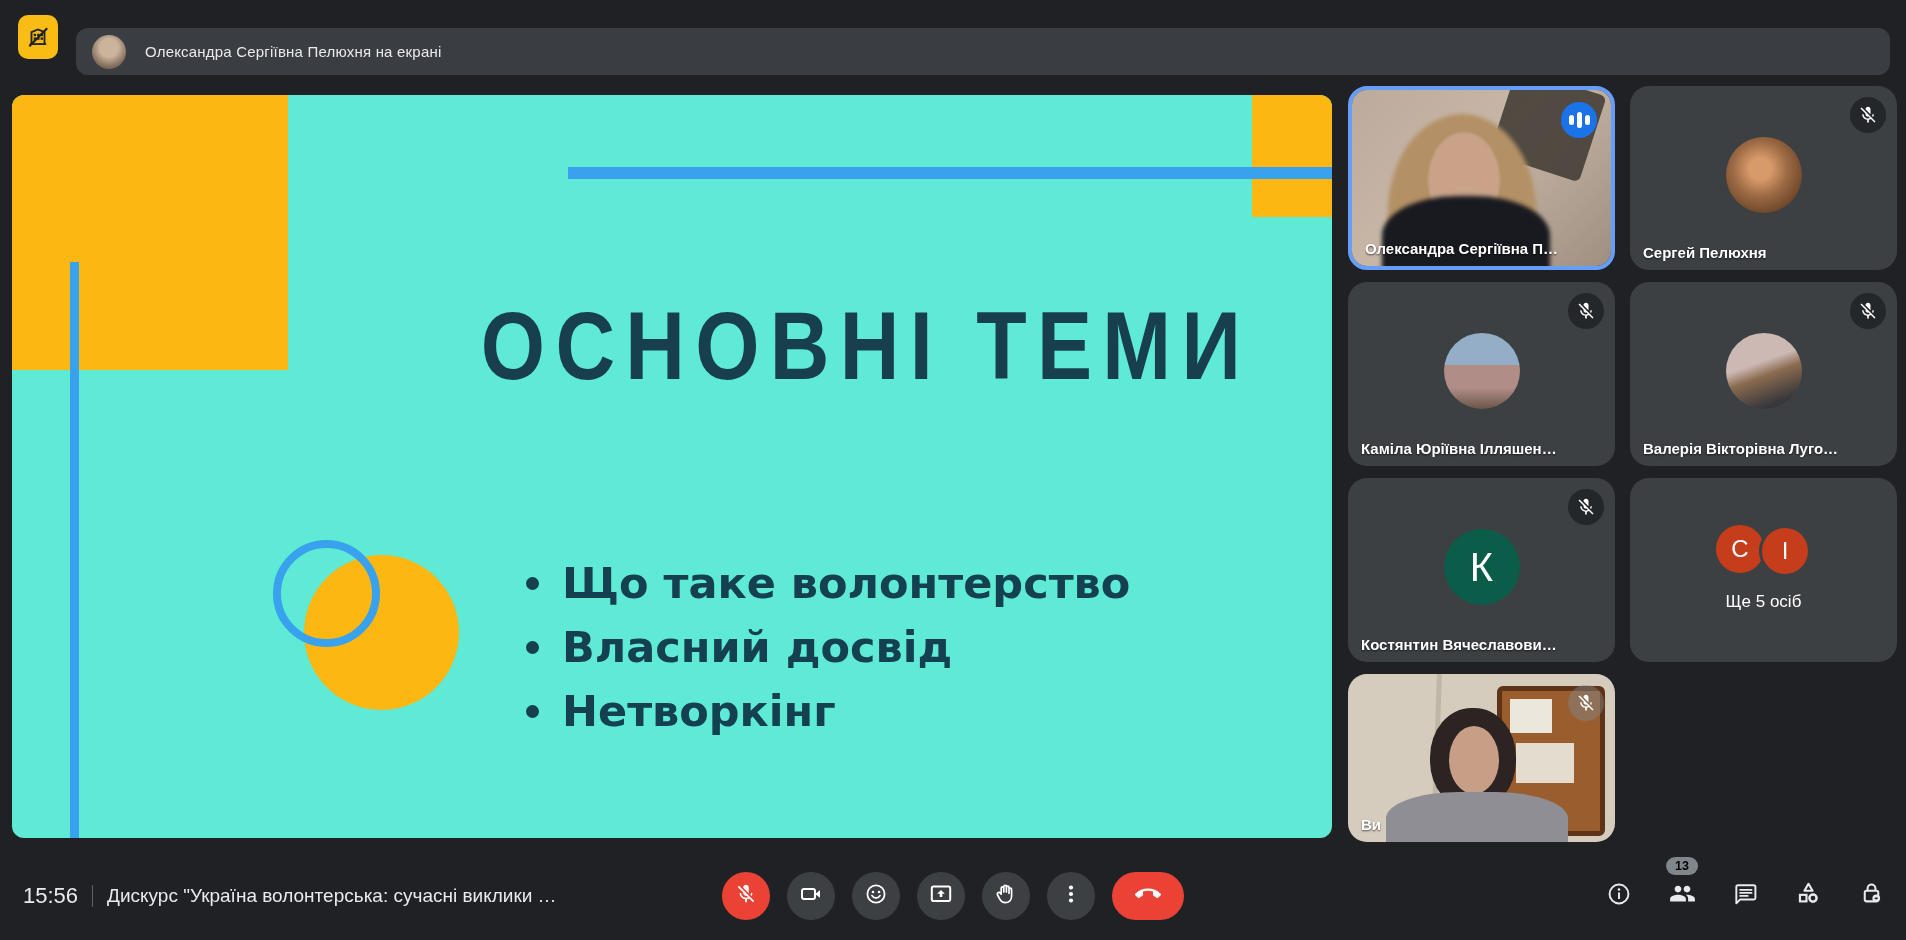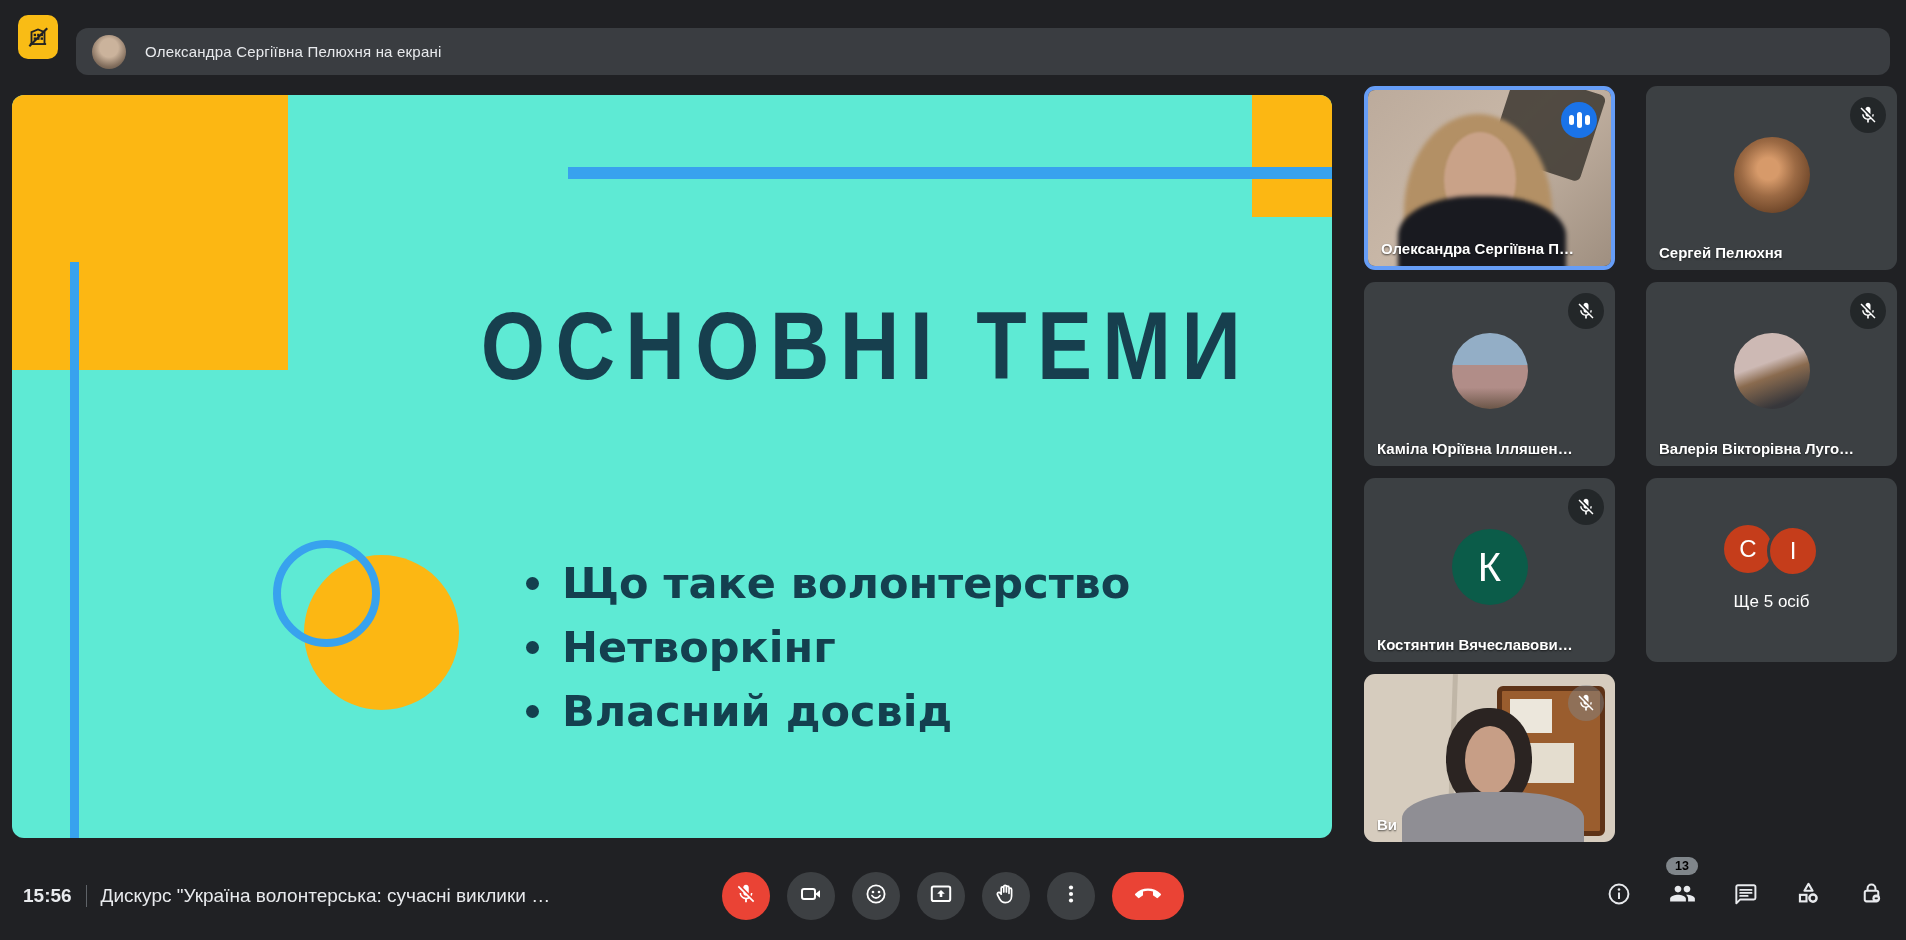--- a/index.html
+++ b/index.html
@@ -32,21 +32,21 @@
     transform:scaleX(.86);transform-origin:50% 50%;white-space:nowrap;}
   .bullets{position:absolute;left:500px;top:452px;margin:4px;padding:0;list-style:none;}
   .bullets li{position:relative;padding-left:46px;font-size:43px;line-height:64px;font-weight:700;
     color:#14404f;font-family:"DejaVu Sans","Liberation Sans",sans-serif;white-space:nowrap;}
   .bullets li::before{content:"";position:absolute;left:10px;top:26px;width:13px;height:13px;
     border-radius:50%;background:#14404f;}
   
   .grid{position:absolute;left:1348px;top:86px;width:549px;height:756px;display:grid;
     grid-template-columns:267px 267px;grid-template-rows:184px 184px 184px 168px;
     column-gap:15px;row-gap:12px;}
-  .tile{position:relative;background:#3c4043;border-radius:11px;overflow:hidden;box-sizing:border-box;margin-left:16px;}
+  .tile{position:relative;background:#3c4043;border-radius:19px;overflow:hidden;box-sizing:border-box;}
   .tile.active{border:4px solid #669df6;}
   .tile-name{position:absolute;left:13px;bottom:9px;max-width:calc(100% - 26px);
     font-size:15px;font-weight:600;color:#fff;white-space:nowrap;overflow:hidden;
     text-shadow:0 1px 2px rgba(0,0,0,.65);z-index:6;}
   .avatar{position:absolute;left:50%;top:50%;transform:translate(-50%,-54%);
     width:76px;height:76px;border-radius:50%;z-index:2;}
   .avatar.letter{display:flex;align-items:center;justify-content:center;background:#0b5c49;
     color:#fff;font-size:40px;}
   .av-sergey{background:radial-gradient(circle at 45% 42%,#d79a6a 0 18%,#9c6a44 45%,#6e4629 75%,#55361f 100%);}
   .av-kamila{background:linear-gradient(180deg,#93aec6 0 42%,#b18d88 42% 72%,#6b5648 100%);}
@@ -84,21 +84,21 @@
   .more-wrap{position:absolute;inset:0;display:flex;flex-direction:column;align-items:center;
     justify-content:center;gap:15px;padding-bottom:4px;}
   .more-avatars{display:flex;}
   .mini-av{width:48px;height:48px;border-radius:50%;background:#c53d1b;color:#fff;font-size:24px;
     display:flex;align-items:center;justify-content:center;}
   .mini-av.second{margin-left:-5px;border:3px solid #3c4043;width:46px;height:46px;}
   .more-label{font-size:17px;color:#ffffff;}
   
   .bottombar{position:absolute;left:0;bottom:0;width:1906px;height:89px;}
   .bb-left{position:absolute;left:23px;top:0;height:100%;display:flex;align-items:center;gap:14px;}
-  .bb-time{font-size:19px;color:#e8eaed;font-weight:bold;}
+  .bb-time{font-size:22px;color:#e8eaed;}
   .bb-div{width:1px;height:22px;background:#5f6368;}
   .bb-title{font-size:19px;font-weight:500;color:#e8eaed;white-space:nowrap;}
   .bb-center{position:absolute;left:50%;top:50%;transform:translate(-50%,-50%);
     display:flex;align-items:center;gap:17px;}
   .ctl{width:48px;height:48px;border-radius:50%;background:#3d4043;border:none;padding:0;
     display:flex;align-items:center;justify-content:center;cursor:pointer;}
   .ctl.danger{background:#ea4335;}
   .ctl.endcall{width:72px;border-radius:26px;}
   .bb-right{position:absolute;right:22px;top:50%;transform:translateY(-50%);
     display:flex;align-items:center;gap:37px;}
@@ -135,22 +135,22 @@
 <div class="slide">
   <div class="sq-tl"></div>
   <div class="sq-tr"></div>
   <div class="line-v"></div>
   <div class="line-h"></div>
   <div class="circle-yellow"></div>
   <div class="circle-ring"></div>
   <div class="slide-title">ОСНОВНІ ТЕМИ</div>
   <ul class="bullets">
     <li>Що таке волонтерство</li>
+    <li>Власний досвід</li>
     <li>Нетворкінг</li>
-    <li>Власний досвід</li>
   </ul>
 </div>
 
 <div class="grid">
 
   <div class="tile active">
     <div class="scene-speaker">
       <div class="frame"></div>
         <div class="hair"></div>
         <div class="face"></div>

